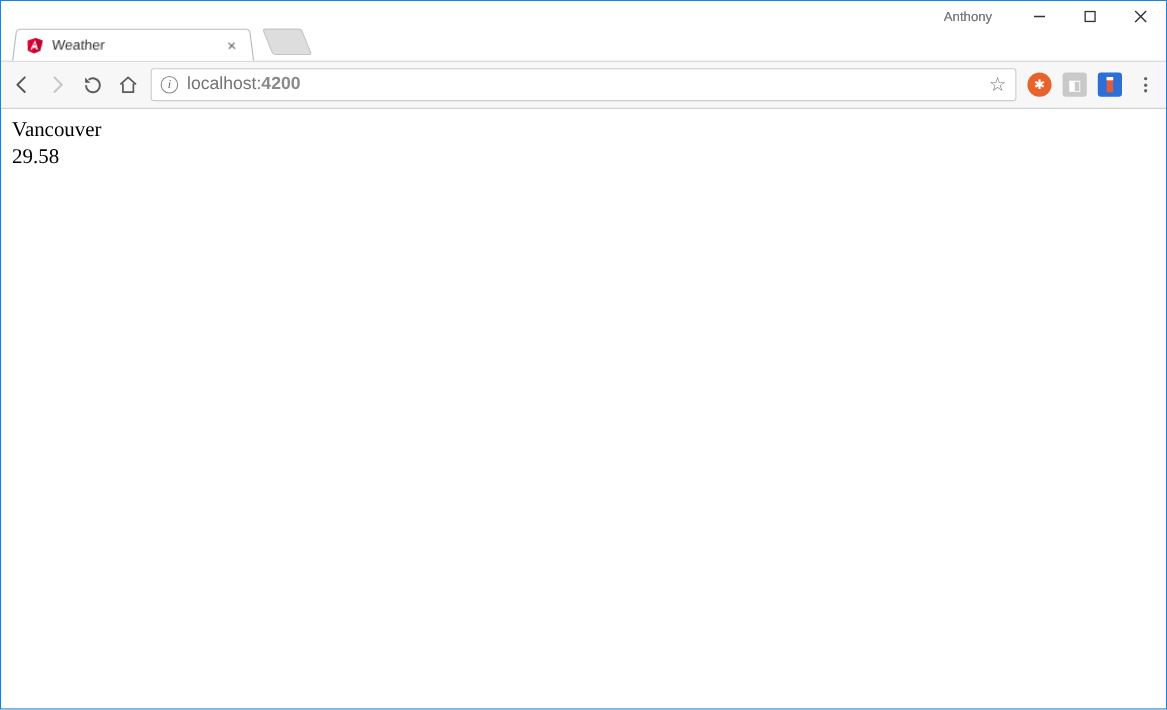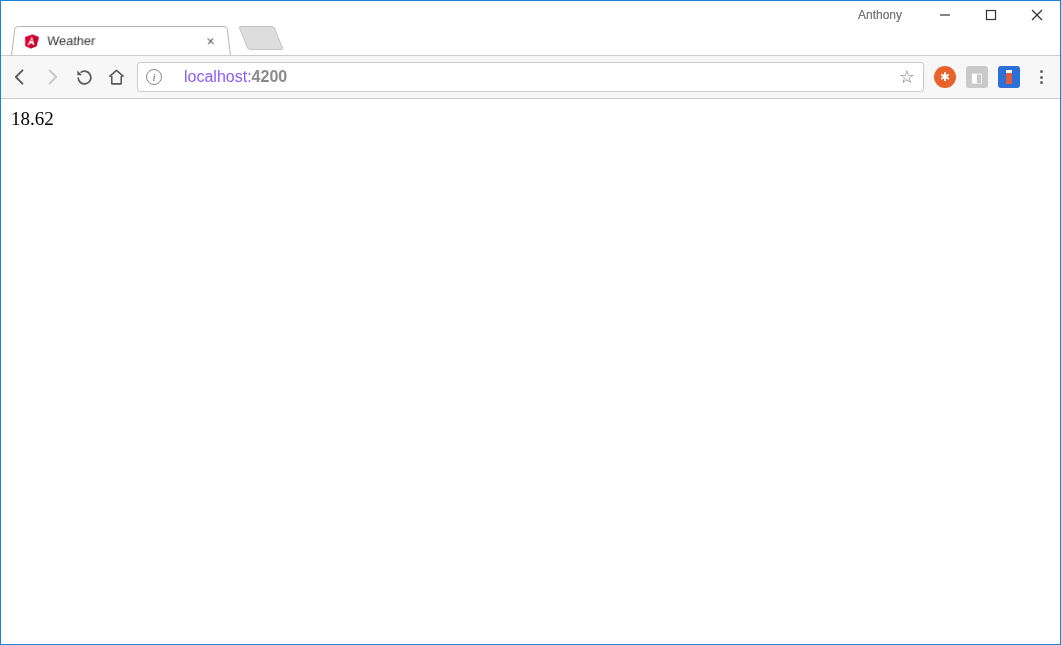--- a/index.html
+++ b/index.html
@@ -126,21 +126,21 @@
     }
     .omnibox .info-icon {
       width:16px; height:16px;
       border:1.5px solid #888;
       border-radius:50%;
       display:flex; align-items:center; justify-content:center;
       font-size:11px; color:#666;
       font-family: Georgia, serif;
       font-style: italic;
     }
-    .omnibox .url-host { color:#8b5cf6;margin-left:14px; }
+    .omnibox .url-host { color:#737373; }
     .omnibox .url-port { color:#8a8a8a;font-weight:bold; }
     .omnibox .star {
       margin-left: auto;
       color:#777;
       font-size:18px;
     }
     .ext-icon {
       width:22px; height:22px;
       display:flex; align-items:center; justify-content:center;
       border-radius:3px;
@@ -239,14 +239,15 @@
   <div class="ext-icon ext2"></div>
   <div class="ext-icon ext3"></div>
   <div class="menu-dots">
     <span></span>
       <span></span>
       <span></span>
   </div>
 </div>
 
 <div class="viewport">
-  <div>18.62</div>
+  <div>Vancouver</div>
+  <div>29.58</div>
 </div>
 
 </body></html>

